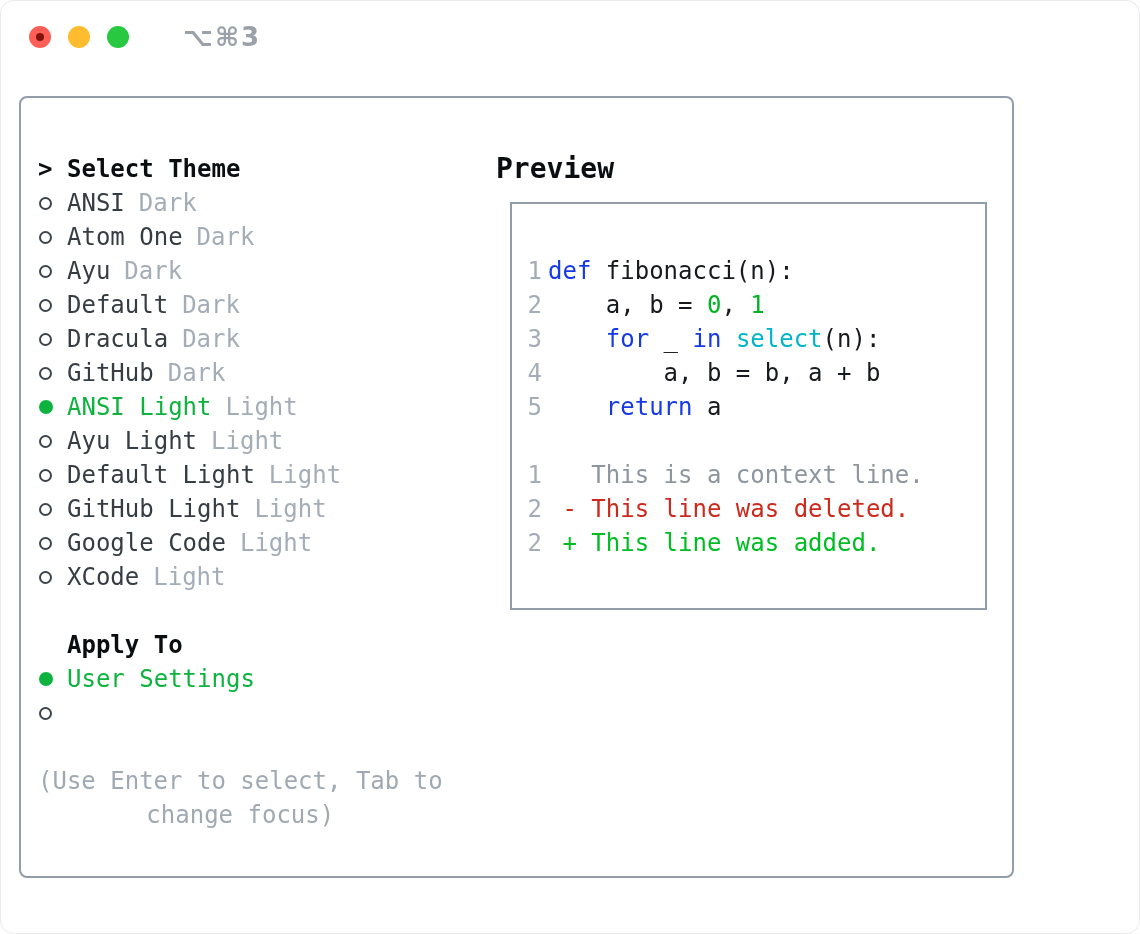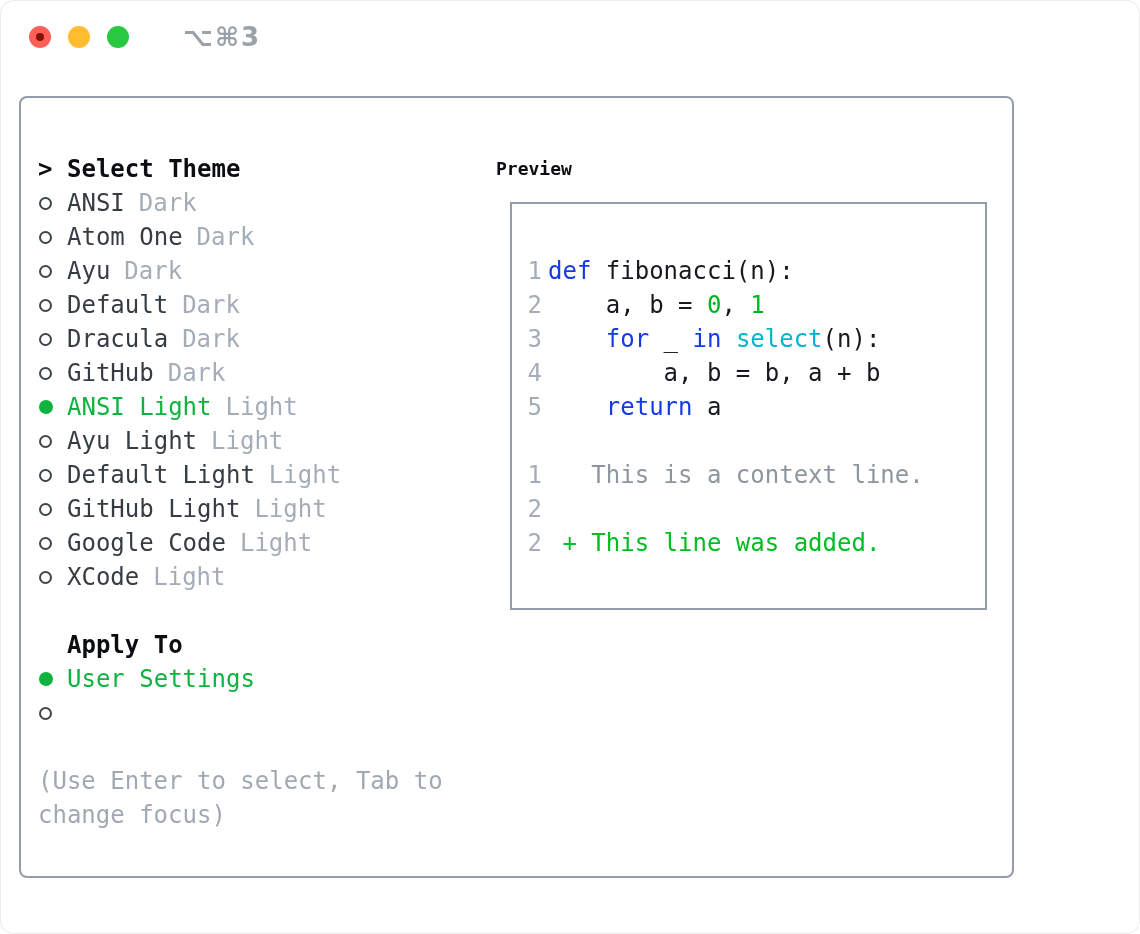--- a/index.html
+++ b/index.html
@@ -23,24 +23,24 @@
   .row{display:flex;align-items:center;height:34px;white-space:pre;}
   .marker{width:29px;display:flex;align-items:center;flex:0 0 29px;}
   .arrow{color:#0b0e11;font-weight:700;}
   .circle{width:13px;height:13px;border-radius:50%;border:2px solid #3e444b;box-sizing:border-box;margin-left:1px;}
   .circle.filled{border:none;background:var(--accent-green);width:14px;height:14px;}
   .htext{font-weight:700;color:#0b0e11;}
   .tname{color:#363c43;}
   .selected .tname{color:var(--accent-green);}
   .ttag{color:var(--muted-gray);margin-left:14px;text-align:center;}
   .spacer{height:34px;}
-  .help-line{height:34px;line-height:34px;color:#a0a9b3;white-space:pre;}
+  .help-line{height:34px;line-height:34px;color:#a0a9b3;white-space:pre;text-align:center;}
 
   
-  .preview-title{position:absolute;left:475px;top:54px;height:34px;line-height:34px;font-size:18px;font-weight:700;color:#0b0e11;}
+  .preview-title{position:absolute;left:475px;top:54px;height:34px;line-height:34px;font-size:28px;font-weight:700;color:#0b0e11;}
   .preview-box{position:absolute;left:489px;top:104px;width:477px;height:408px;border:2px solid var(--border-gray);box-sizing:border-box;background:#fff;padding:50px 0 0 15px;overflow:hidden;}
   .cline{display:flex;height:34px;align-items:center;font-size:24px;white-space:pre;}
   .gut{flex:0 0 15px;text-align:right;color:var(--muted-gray);margin-right:6px;}
   .tok-fg{color:#16191d;}
   .tok-kw{color:var(--keyword-blue);}
   .tok-fn{color:var(--builtin-cyan);}
   .tok-num{color:var(--number-green);}
   .tok-ctx{color:var(--context-gray);}
   .tok-del{color:var(--deleted-red);}
   .tok-add{color:var(--added-green);}
@@ -96,18 +96,18 @@
 
     <div class="preview-title">Preview</div>
     <div class="preview-box">
         <div class="cline"><span class="gut">1</span><span class="tok-kw">def</span><span class="tok-fg"> fibonacci(n):</span></div>
         <div class="cline"><span class="gut">2</span><span class="tok-fg">    a, b = </span><span class="tok-num">0</span><span class="tok-fg">, </span><span class="tok-num">1</span></div>
         <div class="cline"><span class="gut">3</span><span class="tok-fg">    </span><span class="tok-kw">for</span><span class="tok-fg"> _ </span><span class="tok-kw">in</span><span class="tok-fg"> </span><span class="tok-fn">select</span><span class="tok-fg">(n):</span></div>
         <div class="cline"><span class="gut">4</span><span class="tok-fg">        a, b = b, a + b</span></div>
         <div class="cline"><span class="gut">5</span><span class="tok-fg">    </span><span class="tok-kw">return</span><span class="tok-fg"> a</span></div>
         <div class="cline"><span class="gut"></span></div>
         <div class="cline"><span class="gut">1</span><span class="tok-ctx">   This is a context line.</span></div>
-        <div class="cline"><span class="gut">2</span></div>
+        <div class="cline"><span class="gut">2</span><span class="tok-del"> - This line was deleted.</span></div>
         <div class="cline"><span class="gut">2</span><span class="tok-add"> + This line was added.</span></div>
       </div>
 
   </div>
 </div>
 
 </body></html>

